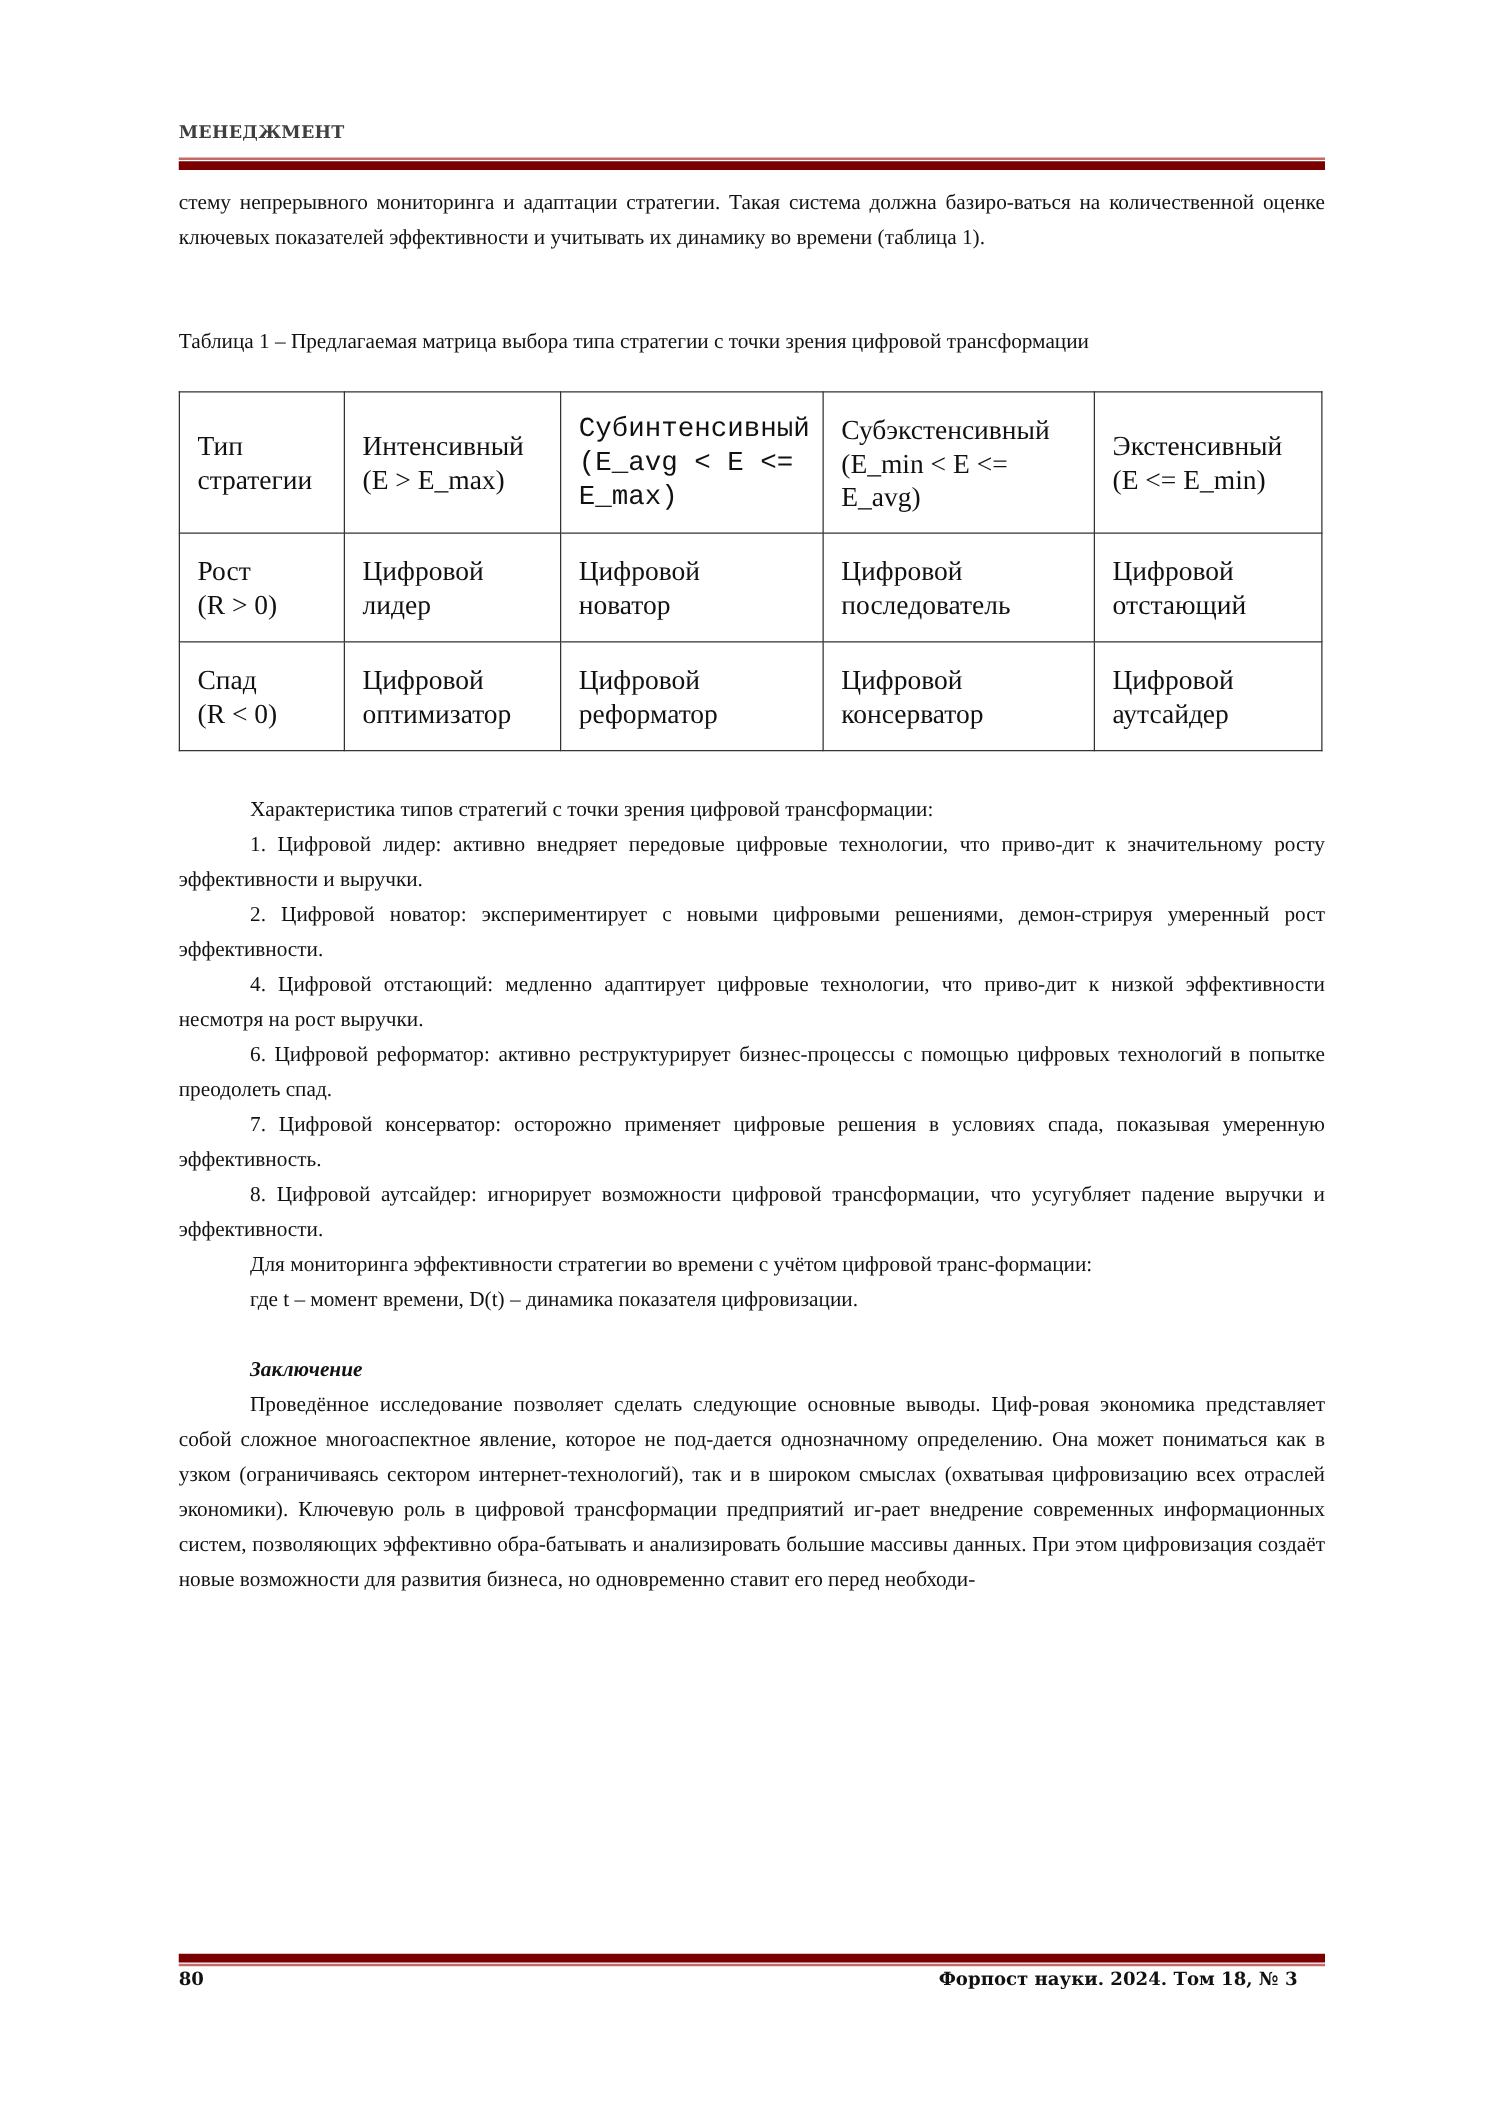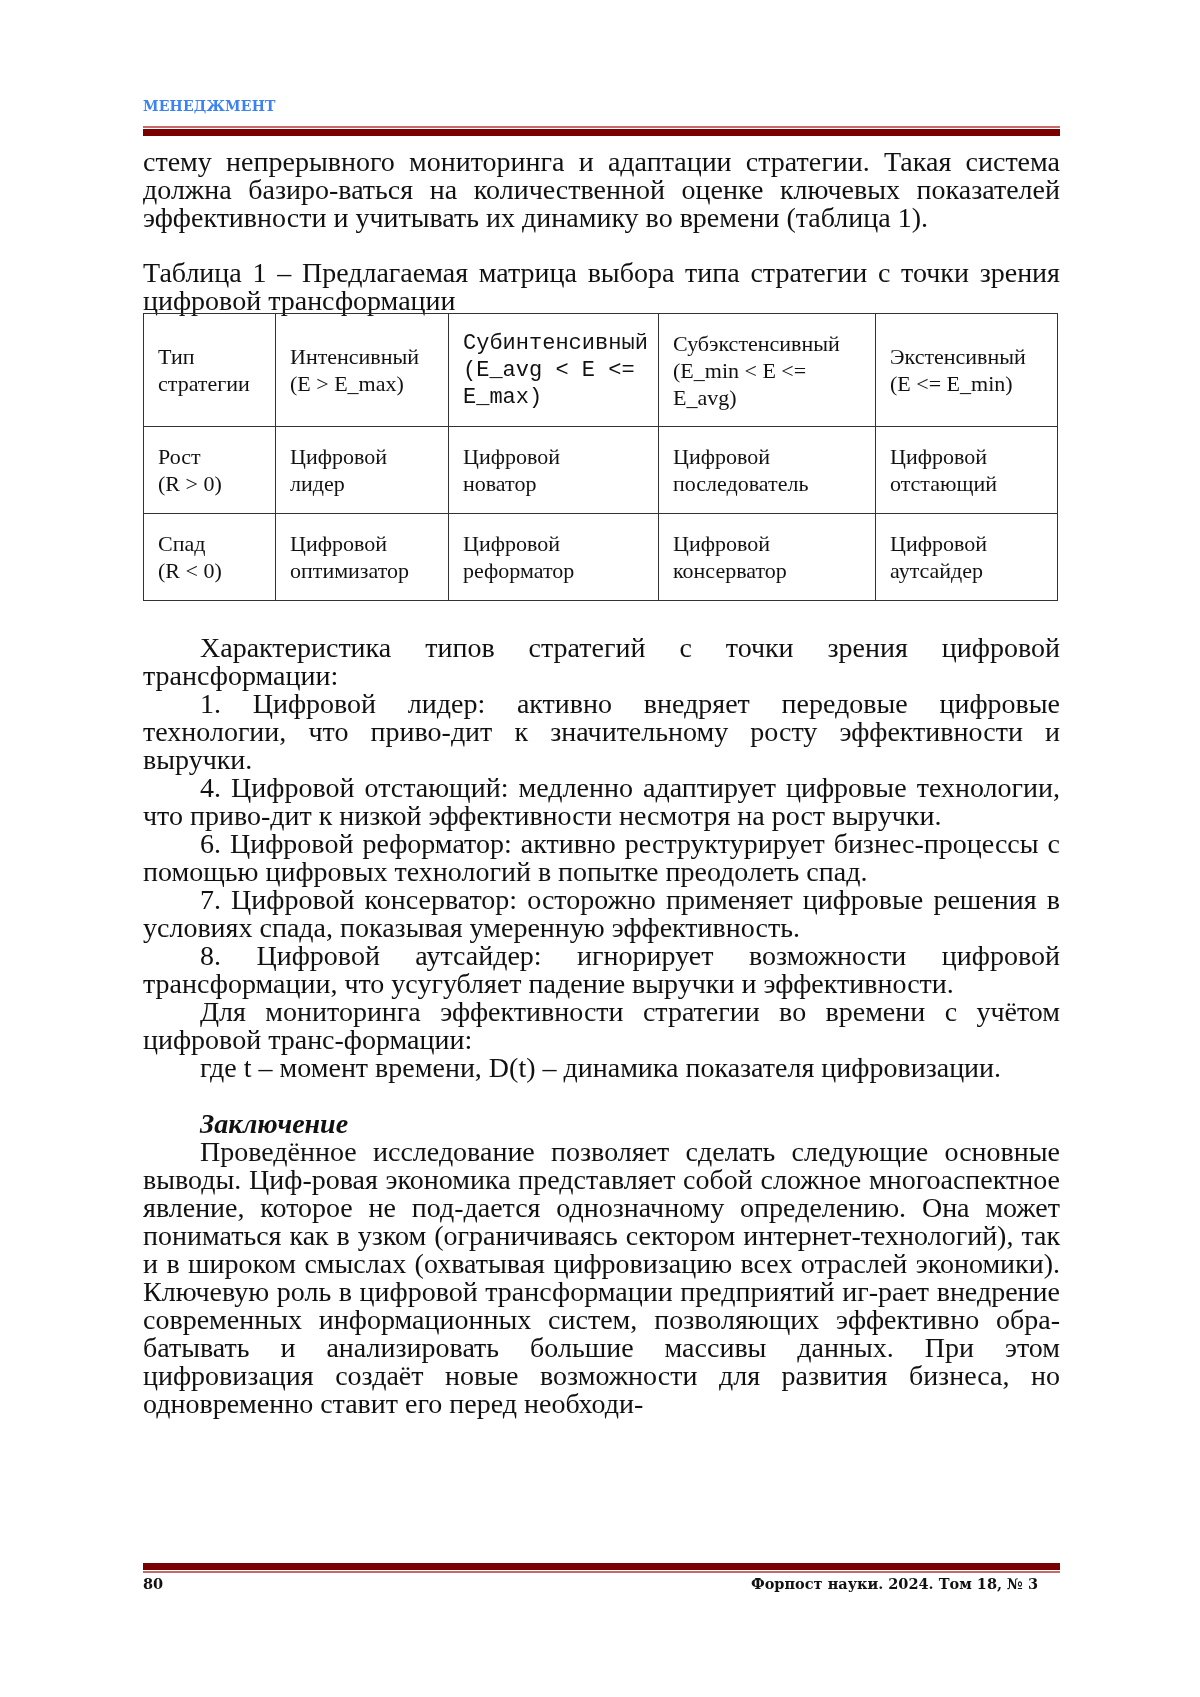--- a/index.html
+++ b/index.html
@@ -1,29 +1,29 @@
 <!DOCTYPE html>
 <html><head>
 <meta charset="utf-8">
 <style>
   html, body { margin: 0; padding: 0; background: #ffffff; }
   body { width: 1200px; height: 1697px; position: relative; overflow: hidden; color: #111; }
   .running-head {
     position: absolute; left: 143px; top: 98px;
-    font-family: "DejaVu Serif", serif; font-weight: bold; font-size: 14px; letter-spacing: 0.2px; color: #3b82f6;
+    font-family: "DejaVu Serif", serif; font-weight: bold; font-size: 14px; letter-spacing: 0.2px; color: #404040;
   }
   .rule { position: absolute; left: 143px; width: 917px; }
   .rule .thin { height: 2px; background: #c46a6a; }
   .rule .thick { height: 7px; background: #7a0000; margin-top: 1px; }
   .rule-bottom .thick { margin-top: 0; }
   .rule-bottom .thin { margin-top: 1px; }
 
   .body-text {
     position: absolute; left: 143px; width: 917px;
-    font-family: "Liberation Serif", serif; font-size: 28px; line-height: 28px; color: #111;
+    font-family: "Liberation Serif", serif; font-size: 17px; line-height: 28px; color: #111;
     text-align: justify;
   }
   .body-text p { margin: 0; }
   .indent { text-indent: 57px; }
   .formula { padding-left: 57px; }
   .caption { text-align: justify; }
 
   table.matrix {
     position: absolute; left: 143px; top: 313px; width: 915px;
     border-collapse: collapse;
@@ -131,20 +131,21 @@
       <div>Цифровой</div>
       <div>аутсайдер</div>
     </td>
   </tr>
 </tbody>
   </table>
 
 <div class="body-text" style="top:634px;">
   <p class="indent">Характеристика типов стратегий с точки зрения цифровой трансформации:</p>
   <p class="indent">1. Цифровой лидер: активно внедряет передовые цифровые технологии, что приво-дит к значительному росту эффективности и выручки.</p>
+  <p class="indent">2. Цифровой новатор: экспериментирует с новыми цифровыми решениями, демон-стрируя умеренный рост эффективности.</p>
   <p class="indent">4. Цифровой отстающий: медленно адаптирует цифровые технологии, что приво-дит к низкой эффективности несмотря на рост выручки.</p>
   <p class="indent">6. Цифровой реформатор: активно реструктурирует бизнес-процессы с помощью цифровых технологий в попытке преодолеть спад.</p>
   <p class="indent">7. Цифровой консерватор: осторожно применяет цифровые решения в условиях спада, показывая умеренную эффективность.</p>
   <p class="indent">8. Цифровой аутсайдер: игнорирует возможности цифровой трансформации, что усугубляет падение выручки и эффективности.</p>
   <p class="indent">Для мониторинга эффективности стратегии во времени с учётом цифровой транс-формации:</p>
   <p class="formula">где t – момент времени, D(t) – динамика показателя цифровизации.</p>
   <p style="height:28px;"></p>
   <p class="formula section-title">Заключение</p>
   <p class="indent">Проведённое исследование позволяет сделать следующие основные выводы. Циф-ровая экономика представляет собой сложное многоаспектное явление, которое не под-дается однозначному определению. Она может пониматься как в узком (ограничиваясь сектором интернет-технологий), так и в широком смыслах (охватывая цифровизацию всех отраслей экономики). Ключевую роль в цифровой трансформации предприятий иг-рает внедрение современных информационных систем, позволяющих эффективно обра-батывать и анализировать большие массивы данных. При этом цифровизация создаёт новые возможности для развития бизнеса, но одновременно ставит его перед необходи-</p>
 </div>

